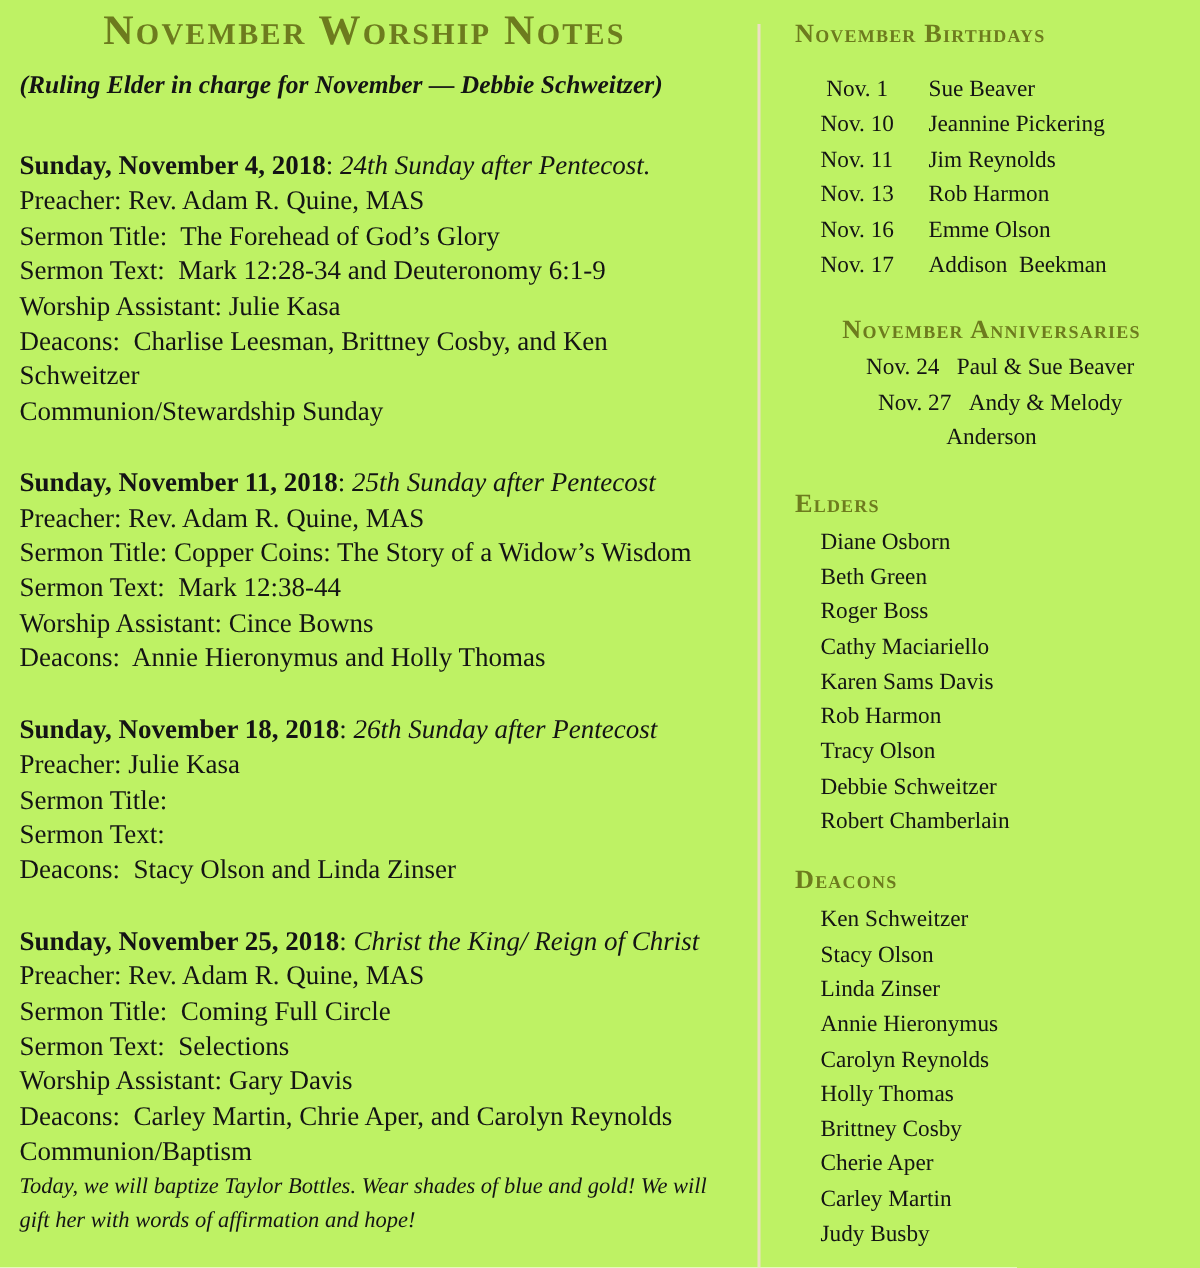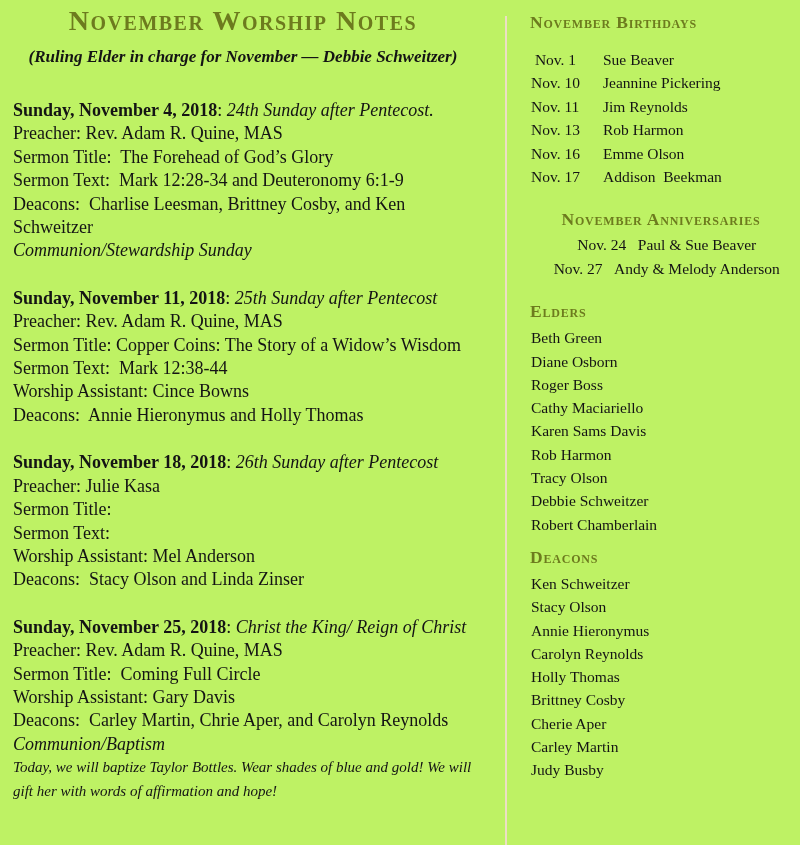--- a/index.html
+++ b/index.html
@@ -29,32 +29,31 @@
     line-height: 30px;
     letter-spacing: 1.5px;
     color: #6d7b1e;
   }
   .subtitle {
     margin: 0 0 31px 0;
     font-weight: bold;
     font-style: italic;
     font-size: 17px;
     line-height: 23px;
-    text-align: center;
   }
   .service { margin: 0 0 24px 0; }
   .service p {
     margin: 0;
     font-size: 18px;
     line-height: 23.4px;
     white-space: pre-wrap;
   }
   .service .svc-date { font-weight: bold; }
   .service .svc-occasion { font-style: italic; }
-  .service .note { font-style: italic; }
+  .service .note { }
   .service .note-long { font-style: italic; font-size: 15px; }
   
   .divider {
     position: absolute;
     left: 505px;
     top: 16px;
     width: 2px;
     height: 829px;
     background: #ecdfc4;
   }
@@ -68,21 +67,21 @@
   .side-heading {
     margin: 0;
     font-family: "Liberation Serif", "DejaVu Serif", serif;
     font-variant: small-caps;
     font-weight: bold;
     font-size: 17.5px;
     line-height: 21px;
     letter-spacing: 0.8px;
     color: #6d7b1e;
   }
-  .side-list { margin: 1px; }
+  .side-list { margin: 17px; }
   .side-row {
     font-size: 15.5px;
     line-height: 23.4px;
     white-space: pre-wrap;
   }
   .side-row .d {
     display: inline-block;
     width: 72px;
     white-space: pre-wrap;
   }
@@ -106,46 +105,47 @@
 
   <div class="left-col">
     <h1 class="doc-title">November Worship Notes</h1>
     <p class="subtitle">(Ruling Elder in charge for November — Debbie Schweitzer)</p>
 
     <section class="service">
       <p><span class="svc-date">Sunday, November 4, 2018</span><span>: </span><span class="svc-occasion">24th Sunday after Pentecost.</span></p>
       <p>Preacher: Rev. Adam R. Quine, MAS</p>
       <p>Sermon Title:  The Forehead of God’s Glory</p>
       <p>Sermon Text:  Mark 12:28-34 and Deuteronomy 6:1-9</p>
+      <p>Worship Assistant: Julie Kasa</p>
       <p>Deacons:  Charlise Leesman, Brittney Cosby, and Ken Schweitzer</p>
       <p class="note">Communion/Stewardship Sunday</p>
     </section>
 
     <section class="service">
       <p><span class="svc-date">Sunday, November 11, 2018</span><span>: </span><span class="svc-occasion">25th Sunday after Pentecost</span></p>
       <p>Preacher: Rev. Adam R. Quine, MAS</p>
       <p>Sermon Title: Copper Coins: The Story of a Widow’s Wisdom</p>
       <p>Sermon Text:  Mark 12:38-44</p>
       <p>Worship Assistant: Cince Bowns</p>
       <p>Deacons:  Annie Hieronymus and Holly Thomas</p>
     </section>
 
     <section class="service">
       <p><span class="svc-date">Sunday, November 18, 2018</span><span>: </span><span class="svc-occasion">26th Sunday after Pentecost</span></p>
       <p>Preacher: Julie Kasa</p>
       <p>Sermon Title:</p>
       <p>Sermon Text:</p>
-      <p>Worship Assistant: Mel Anderson</p>
       <p>Deacons:  Stacy Olson and Linda Zinser</p>
     </section>
 
     <section class="service">
       <p><span class="svc-date">Sunday, November 25, 2018</span><span>: </span><span class="svc-occasion">Christ the King/ Reign of Christ</span></p>
       <p>Preacher: Rev. Adam R. Quine, MAS</p>
       <p>Sermon Title:  Coming Full Circle</p>
+      <p>Sermon Text:  Selections</p>
       <p>Worship Assistant: Gary Davis</p>
       <p>Deacons:  Carley Martin, Chrie Aper, and Carolyn Reynolds</p>
       <p class="note">Communion/Baptism</p>
       <p class="note-long">Today, we will baptize Taylor Bottles. Wear shades of blue and gold! We will gift her with words of affirmation and hope!</p>
     </section>
   </div>
 
   <div class="divider"></div>
 
   <div class="right-col">
@@ -166,37 +166,38 @@
       <h2 class="side-heading">November Anniversaries</h2>
       <div class="side-list">
         <div class="side-row"><span class="d">Nov. 24</span><span>Paul &amp; Sue Beaver</span></div>
         <div class="side-row"><span class="d">Nov. 27</span><span>Andy &amp; Melody Anderson</span></div>
       </div>
     </section>
 
     <section class="elders">
       <h2 class="side-heading">Elders</h2>
       <div class="side-list">
+        <div class="name-row">Diane Osborn</div>
         <div class="name-row">Beth Green</div>
-        <div class="name-row">Diane Osborn</div>
         <div class="name-row">Roger Boss</div>
         <div class="name-row">Cathy Maciariello</div>
         <div class="name-row">Karen Sams Davis</div>
         <div class="name-row">Rob Harmon</div>
         <div class="name-row">Tracy Olson</div>
         <div class="name-row">Debbie Schweitzer</div>
         <div class="name-row">Robert Chamberlain</div>
       </div>
     </section>
 
     <section class="deacons">
       <h2 class="side-heading">Deacons</h2>
       <div class="side-list">
         <div class="name-row">Ken Schweitzer</div>
         <div class="name-row">Stacy Olson</div>
+        <div class="name-row">Linda Zinser</div>
         <div class="name-row">Annie Hieronymus</div>
         <div class="name-row">Carolyn Reynolds</div>
         <div class="name-row">Holly Thomas</div>
         <div class="name-row">Brittney Cosby</div>
         <div class="name-row">Cherie Aper</div>
         <div class="name-row">Carley Martin</div>
         <div class="name-row">Judy Busby</div>
       </div>
     </section>
 

